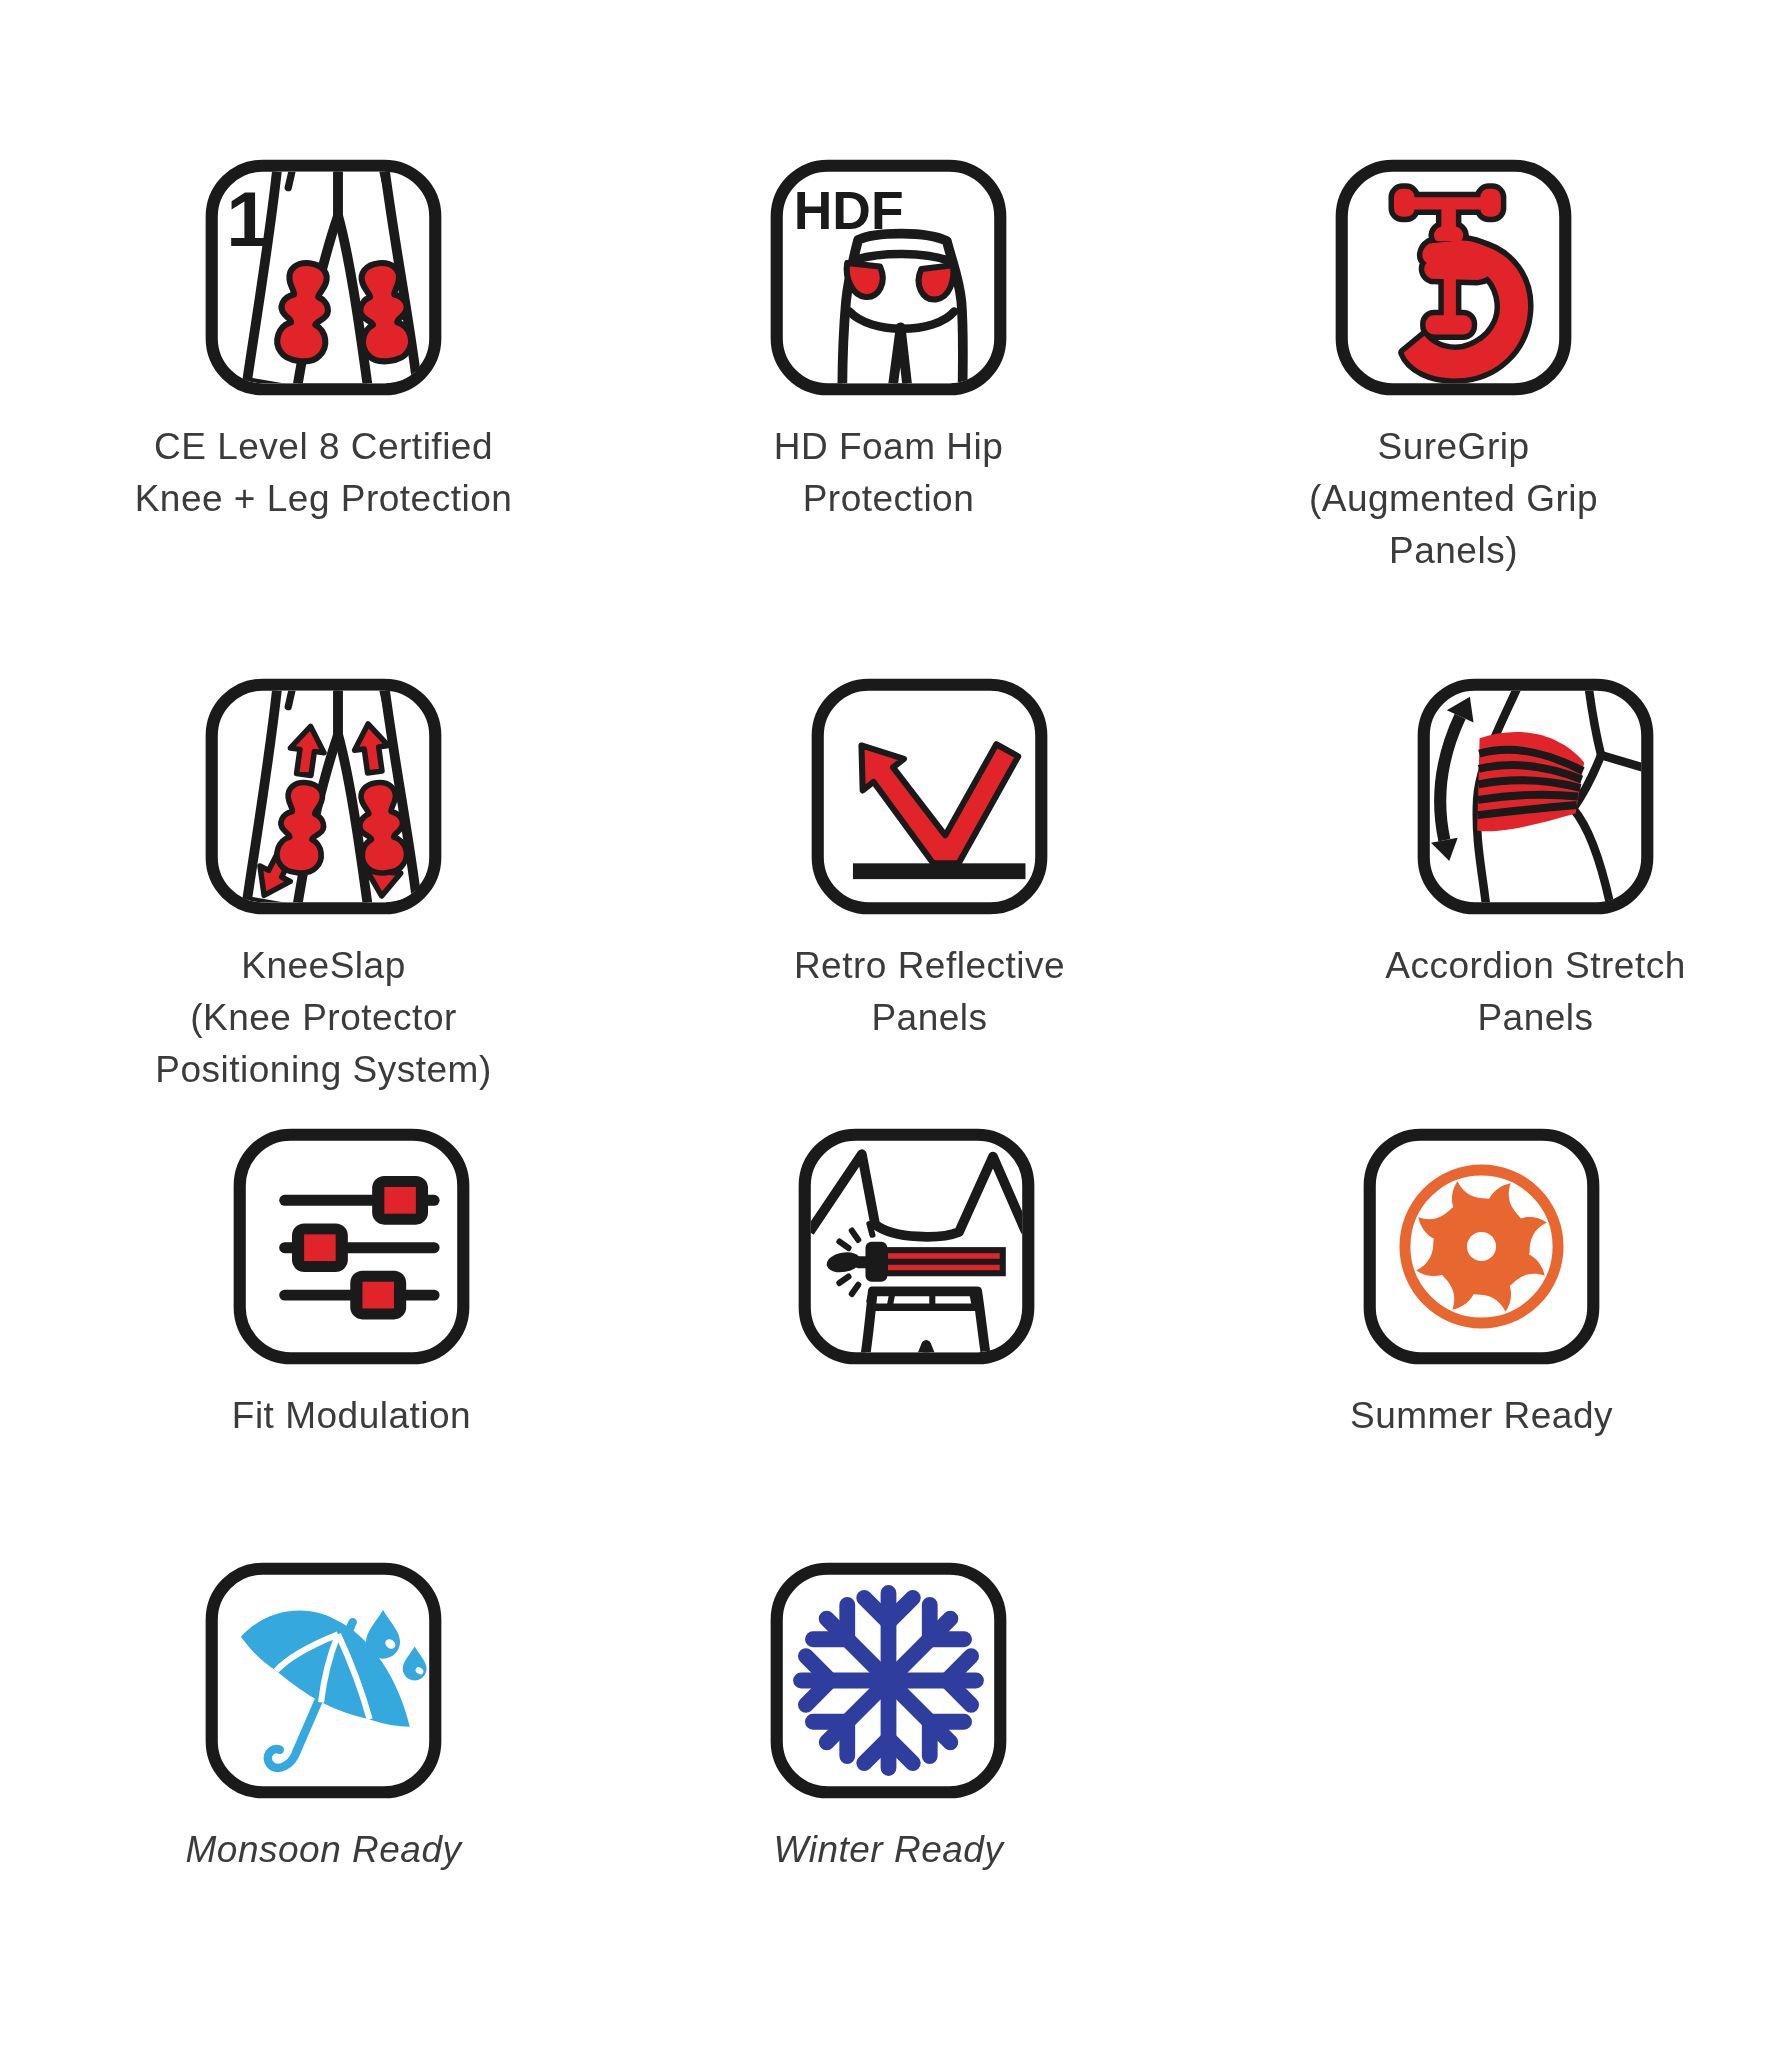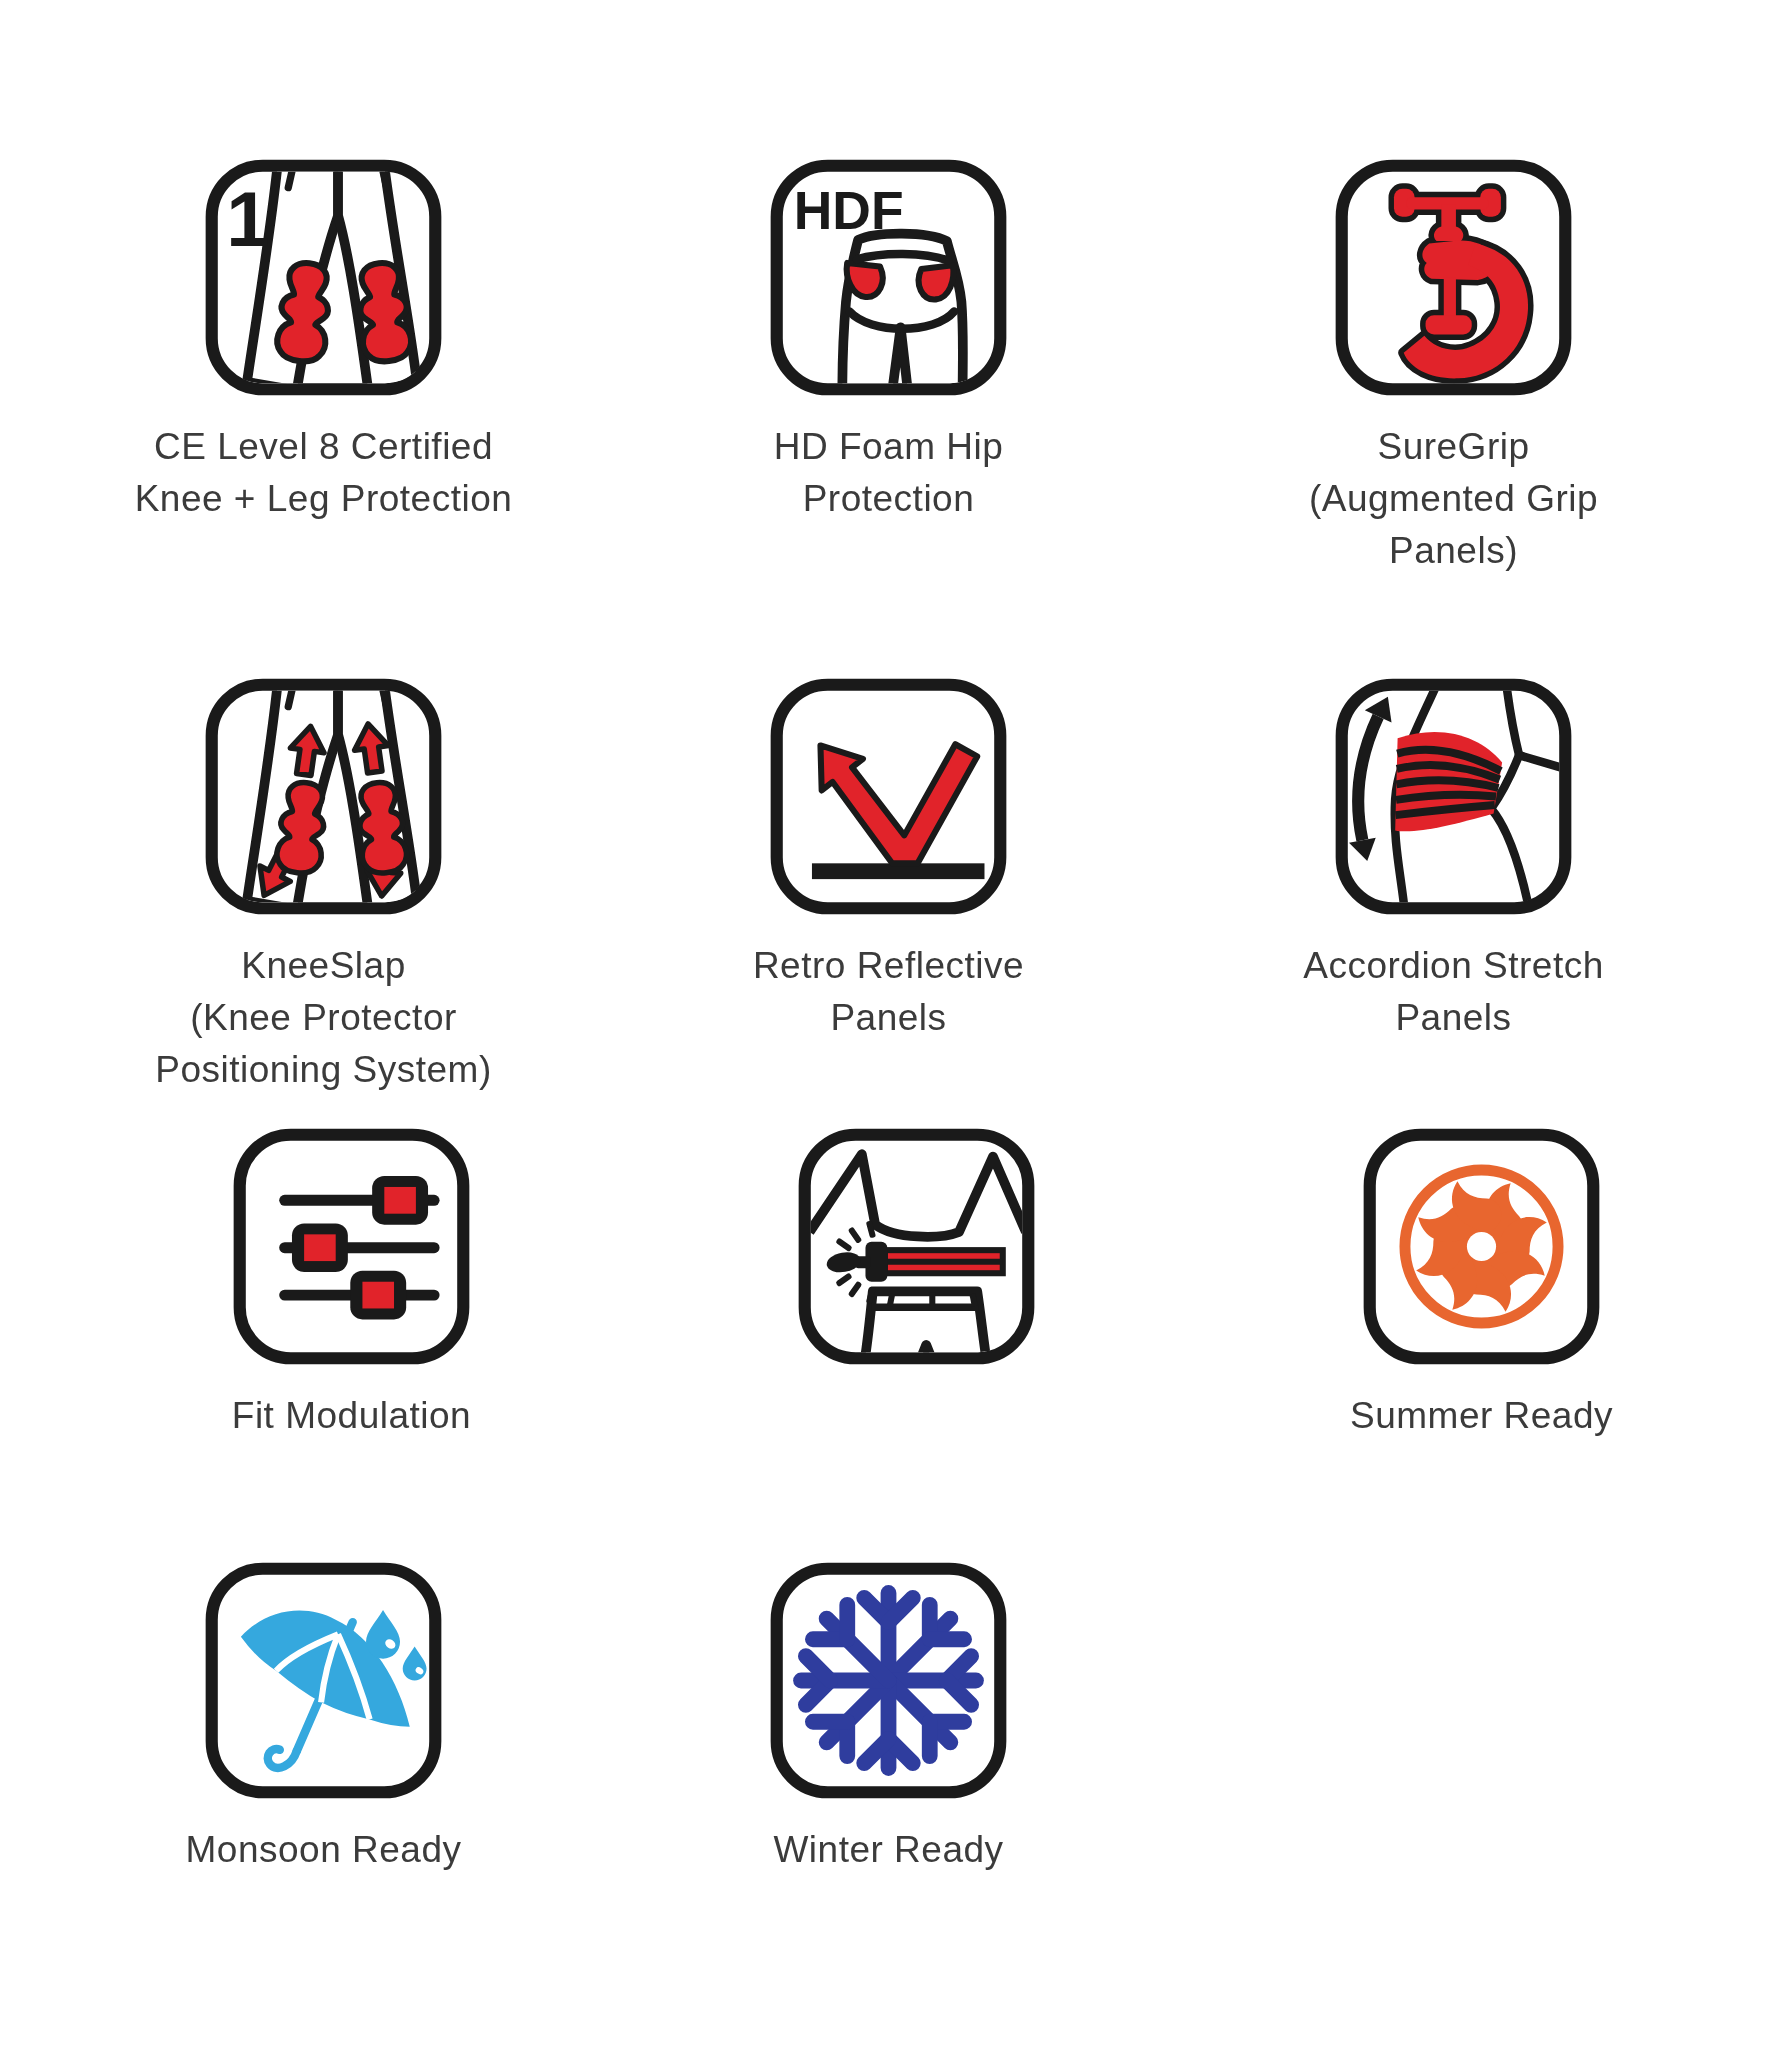--- a/index.html
+++ b/index.html
@@ -1,21 +1,21 @@
 <!DOCTYPE html>
 <html style="font-size:14.7px"><head>
 <meta charset="utf-8">
 <style>
   html,body{margin:0;padding:0;background:#ffffff;}
   body{width:1787px;height:2063px;position:relative;font-family:"Liberation Sans",sans-serif;overflow:hidden;}
   .row{display:grid;grid-template-columns:repeat(3,565px);padding-left:41px;align-items:start;}
   .row1{margin-top:156px;}
-  .row2{margin-top:98px;}
+  .row2{margin-top:98px;gap:41px;}
   .row3{margin-top:28.5px;margin-left:28px;}
-  .row4{margin-top:117px;}
+  .row4{margin-top:117px;font-style:italic;}
   .cell{display:flex;flex-direction:column;align-items:center;}
   .cell svg{display:block;}
   .caption{
     margin-top:22px;
     font-size:37px;
     line-height:52px;
     color:#3b3b3b;
     text-align:center;
     white-space:pre-line;
     letter-spacing:0.5px;

